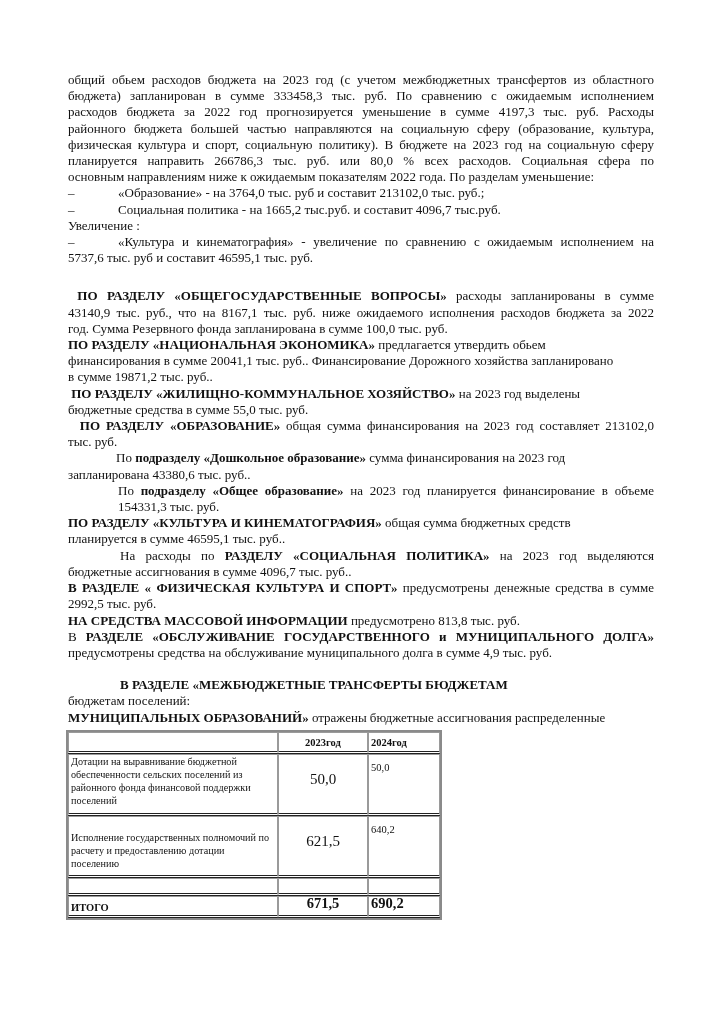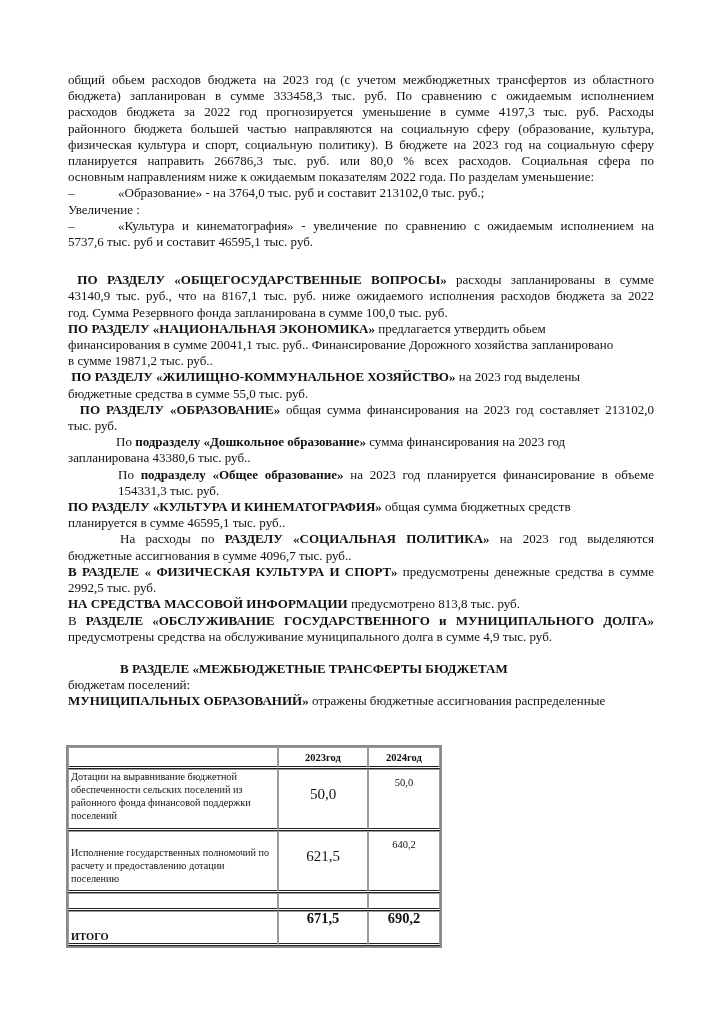--- a/index.html
+++ b/index.html
@@ -6,50 +6,51 @@
   body{width:723px;height:1024px;position:relative;overflow:hidden;font-family:"Liberation Serif",serif;color:#111;}
   .page{position:absolute;left:68px;top:72px;width:586px;font-size:13px;line-height:16.2px;}
   .j{text-align:justify;text-align-last:justify;}
   p{margin:0;}
   b{font-weight:bold;}
   .dash{display:inline-block;width:50px;}
   .ind1{padding-left:48px;}
   .ind2{padding-left:50px;}
   .ind3{padding-left:52px;}
   .gap{height:16px;}
-  table.t{position:absolute;left:66px;top:745px;border-collapse:separate;border-spacing:0;border:2px solid #8a8a8a;font-size:10.2px;line-height:13px;}
+  table.t{position:absolute;left:66px;top:730px;border-collapse:separate;border-spacing:0;border:2px solid #8a8a8a;font-size:10.2px;line-height:13px;}
   table.t td{border:1px solid #9a9a9a;padding:0 2px;vertical-align:top;}
   .hdr td{height:18px;border-bottom:3px double #222 !important;}
   .c1{width:204px;}
   .c2{width:84px;text-align:center;}
-  .c3{width:66px;text-align:center;}
+  .c3{width:66px;text-align:left;}
   .yr{font-weight:bold;font-size:10.5px;padding-top:3px;display:block;}
   .big{font-size:15px;display:block;padding-top:18px;}
   .sm{font-size:10.5px;display:block;padding-top:6px;}
   .row1 td{height:58px;border-bottom:3px double #222 !important;}
   .row2 td{height:58px;border-bottom:3px double #222 !important;}
   .row3 td{height:14px;border-bottom:3px double #222 !important;}
   .row4 td{height:18px;border-bottom:3px double #222 !important;font-weight:bold;}
   .tot{font-size:14.5px;font-weight:bold;margin-top:47px;}
-  .lbl{font-size:10.5px;font-weight:bold;padding-top:18px;display:block;}
+  .lbl{font-size:10.5px;font-weight:bold;padding-top:4px;display:block;}
   .last{position:absolute;left:68px;top:930px;width:586px;font-size:13.4px;line-height:16px;}
 </style>
 </head>
 <body>
 
 <div class="page">
   <p class="j">общий  обьем  расходов бюджета на 2023 год (с учетом межбюджетных трансфертов из областного</p>
   <p class="j">бюджета) запланирован в сумме 333458,3 тыс. руб. По сравнению с  ожидаемым исполнением</p>
   <p class="j">расходов бюджета за 2022 год прогнозируется уменьшение  в сумме 4197,3  тыс. руб. Расходы</p>
   <p class="j">районного бюджета большей частью направляются на социальную сферу (образование, культура,</p>
   <p class="j">физическая культура и спорт, социальную политику). В бюджете на 2023 год на социальную сферу</p>
   <p class="j">планируется направить 266786,3  тыс. руб. или  80,0  %  всех расходов.   Социальная сфера по</p>
   <p>основным направлениям ниже к  ожидаемым  показателям 2022 года. По  разделам уменьшение:</p>
 
   <p><span class="dash">–</span><span>«Образование» - на 3764,0  тыс. руб  и составит 213102,0 тыс. руб.;</span></p>
+  <p><span class="dash">–</span><span>Социальная политика -  на 1665,2 тыс.руб. и составит 4096,7 тыс.руб.</span></p>
   <p>Увеличение :</p>
   <p class="j"><span class="dash">–</span><span>«Культура и кинематография» - увеличение по сравнению с ожидаемым исполнением  на</span></p>
   <p>5737,6 тыс. руб  и составит 46595,1  тыс. руб.</p>
 
   <div class="gap"></div>
   <div class="gap" style="height:6px"></div>
 
   <p class="j">&nbsp;<b>ПО РАЗДЕЛУ «ОБЩЕГОСУДАРСТВЕННЫЕ ВОПРОСЫ»</b><span> расходы запланированы в сумме</span></p>
   <p class="j">43140,9 тыс. руб., что на 8167,1  тыс.  руб. ниже ожидаемого исполнения расходов бюджета  за 2022</p>
   <p>год. Сумма Резервного фонда запланирована в сумме 100,0  тыс. руб.</p>

